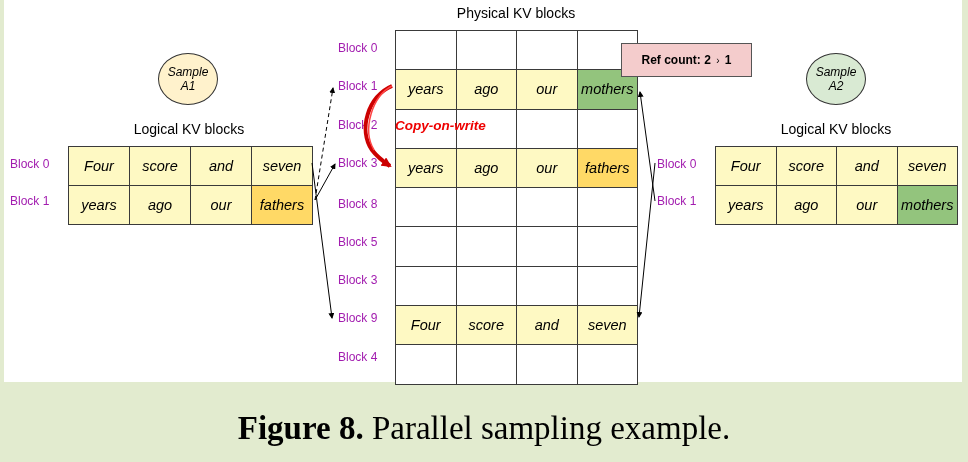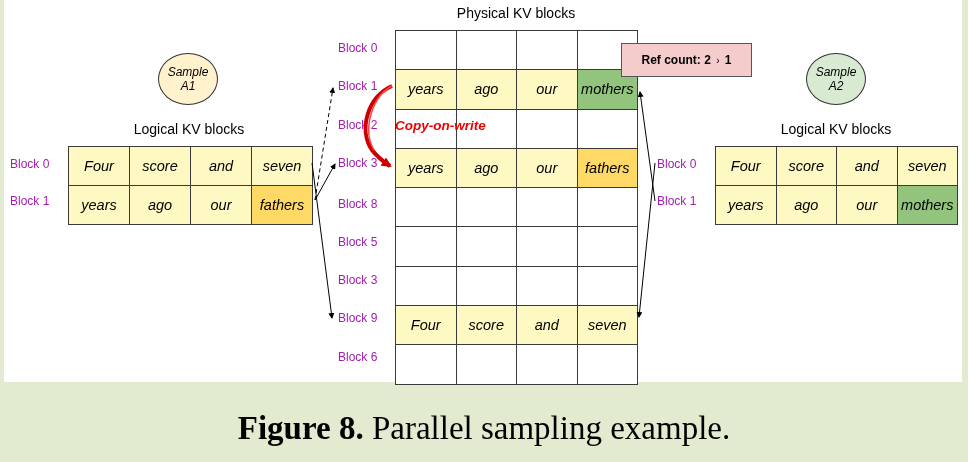--- a/index.html
+++ b/index.html
@@ -63,21 +63,21 @@
 
 <div id="phys-labels">
   <div class="rowlabel" style="left:338px; top:41px;">Block 0</div>
   <div class="rowlabel" style="left:338px; top:79px;">Block 1</div>
   <div class="rowlabel" style="left:338px; top:118px;">Block 2</div>
   <div class="rowlabel" style="left:338px; top:156px;">Block 3</div>
   <div class="rowlabel" style="left:338px; top:197px;">Block 8</div>
   <div class="rowlabel" style="left:338px; top:235px;">Block 5</div>
   <div class="rowlabel" style="left:338px; top:273px;">Block 3</div>
   <div class="rowlabel" style="left:338px; top:311px;">Block 9</div>
-  <div class="rowlabel" style="left:338px; top:350px;">Block 6</div>
+  <div class="rowlabel" style="left:338px; top:350px;">Block 4</div>
 </div>
 
 <table class="kv" id="phys-table" style="left:395px; top:30px; width:242px;">
   <colgroup>
       <col style="width:60.5px">
       <col style="width:60.5px">
       <col style="width:60.5px">
       <col style="width:60.5px">
     </colgroup>
   <tbody id="phys-body">

